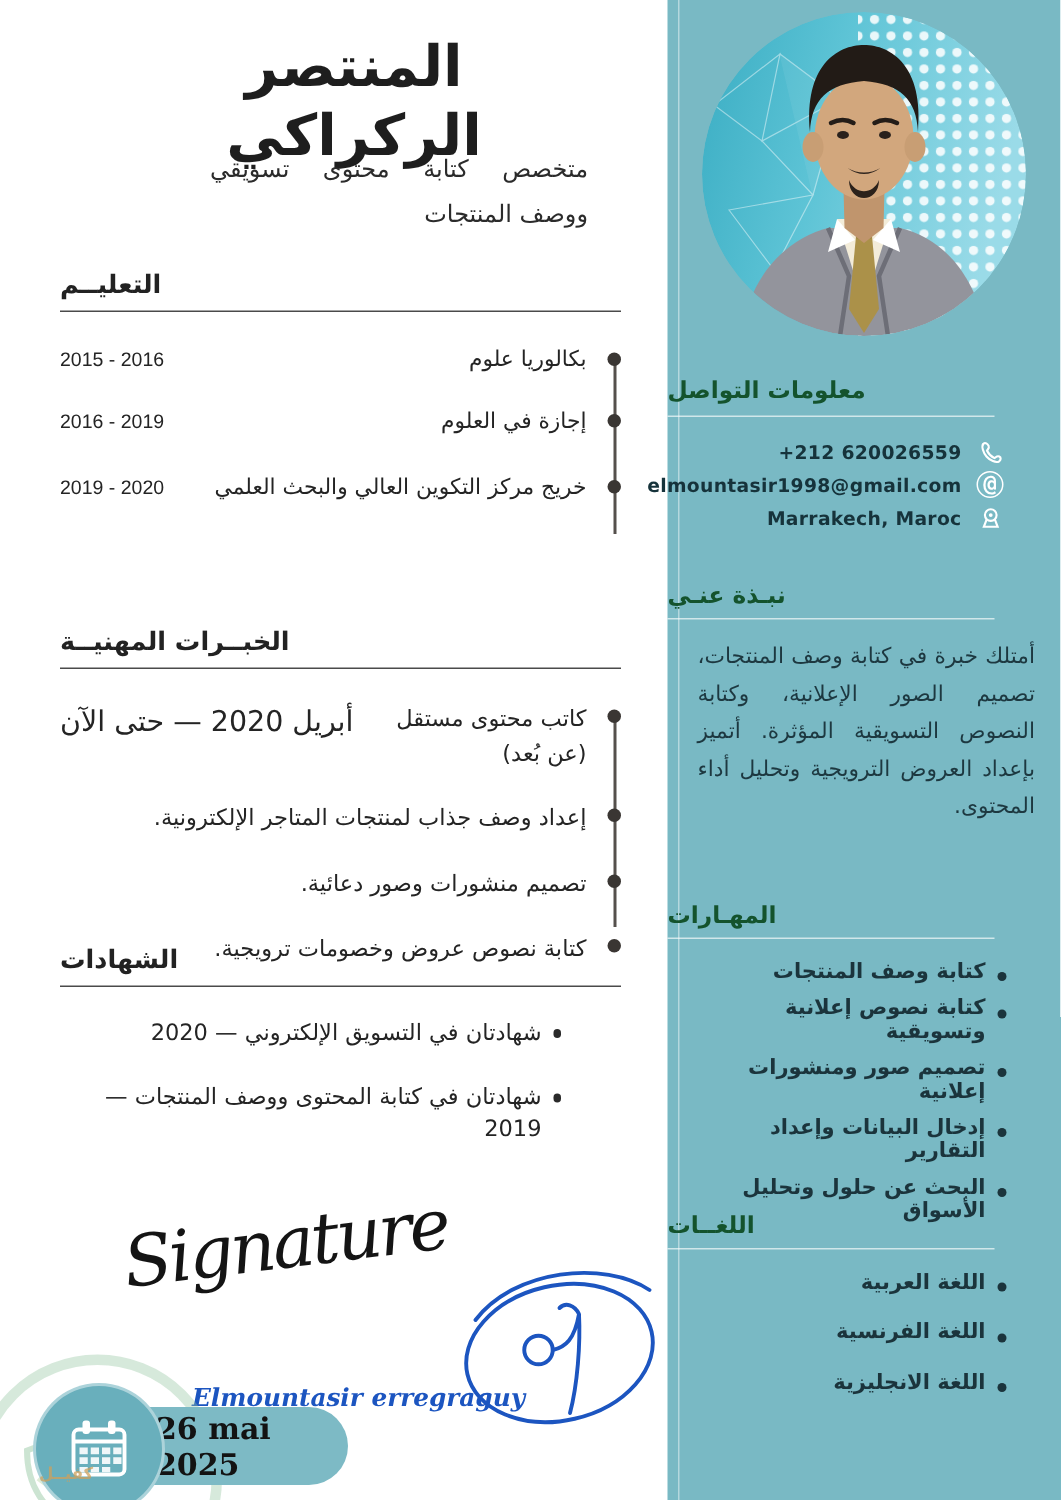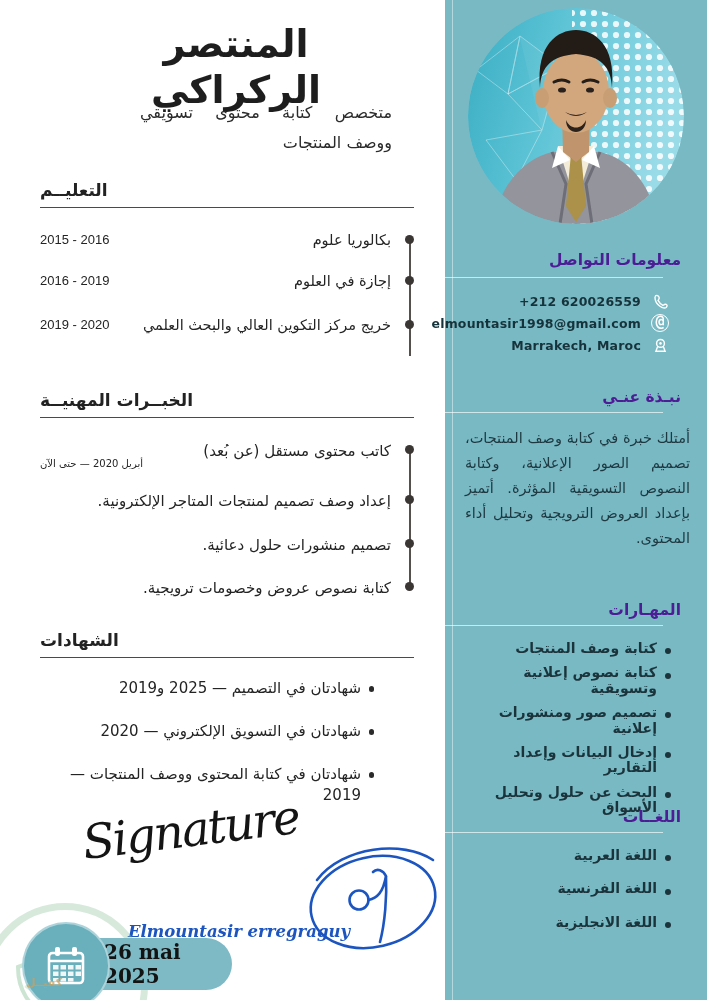--- a/index.html
+++ b/index.html
@@ -6,21 +6,21 @@
   body{
     width:707px;height:1000px;position:relative;background:#ffffff;
     font-family:"DejaVu Sans","Liberation Sans",sans-serif;
     overflow:hidden;color:#262626;
   }
   
   .sidebar{position:absolute;top:0;right:0;width:262px;height:1000px;background:#79b9c4;}
   .sidebar-edge{position:absolute;left:7px;top:0;width:1px;height:100%;background:rgba(255,255,255,.45);}
   .photo-wrap{position:absolute;top:8px;left:23px;width:216px;height:216px;border-radius:50%;overflow:hidden;}
   .s-sec{position:absolute;left:0;width:262px;}
-  .s-head{direction:rtl;text-align:right;padding-right:26px;font-size:15.5px;font-weight:bold;color:#4c1d95;}
+  .s-head{direction:rtl;text-align:left;padding-right:26px;font-size:15.5px;font-weight:bold;color:#14532d;}
   .s-divider{height:1px;background:rgba(255,255,255,.65);margin:8px 44px 0 0;}
   .contact-rows{margin-top:12px;}
   .contact-row{display:flex;justify-content:flex-end;align-items:center;gap:10px;padding-right:38px;height:22px;}
   .contact-text{font-size:12.5px;font-weight:bold;color:#16333b;letter-spacing:.2px;}
   .c-icon{width:18px;height:18px;display:inline-flex;align-items:center;justify-content:center;color:#fff;}
   .c-icon svg{width:17px;height:17px;}
   .at-glyph{font-size:15px;font-weight:bold;color:#fff;border:1.4px solid #fff;border-radius:50%;width:16px;height:16px;line-height:15px;text-align:center;font-family:"DejaVu Sans Mono",monospace;}
   .about-text{direction:rtl;text-align:justify;margin:13px 17px 0 20px;font-size:14.5px;line-height:1.73;color:#1d3840;}
   .s-list{margin:15px 36px 0 14px;direction:rtl;padding:0;list-style:none;}
   .s-list li{position:relative;padding-right:14px;font-size:14px;font-weight:bold;color:#1b343c;}
@@ -37,21 +37,21 @@
   .m-sec{position:absolute;left:40px;width:374px;}
   .m-head{direction:rtl;text-align:left;font-size:17px;font-weight:bold;color:#222;
           padding-bottom:7px;border-bottom:1.2px solid #4a4a4a;}
   .rows{position:relative;direction:rtl;margin-top:22px;}
   .tline{position:absolute;right:3.5px;top:8px;width:1.5px;background:#55504c;}
   .row{display:flex;align-items:flex-start;}
   .dot{flex:0 0 9px;width:9px;height:9px;border-radius:50%;background:#3a3633;margin-left:14px;margin-top:5px;position:relative;z-index:1;}
   .row-title{flex:1;font-size:14.5px;font-weight:normal;color:#242424;line-height:1.5;}
   .row-text{flex:1;font-size:15px;color:#242424;line-height:1.5;}
   .row-date{direction:ltr;font-family:"Liberation Sans",sans-serif;font-size:13px;color:#242424;white-space:nowrap;margin-top:2px;}
-  .row-date-ar{direction:rtl;font-size:10px;color:#242424;white-space:nowrap;margin-top:18px;font-family:"DejaVu Sans",sans-serif;text-align:center;}
+  .row-date-ar{direction:rtl;font-size:19px;color:#242424;white-space:nowrap;margin-top:2px;font-family:"DejaVu Sans",sans-serif;text-align:center;}
   .edu-row{margin-bottom:19px;}
   .exp-row{margin-bottom:21px;}
   .cert-list{margin:20px 40px 0 0;padding:0;list-style:none;direction:rtl;}
   .cert-list li{position:relative;padding-right:13px;font-size:15px;color:#242424;margin-bottom:22px;line-height:1.4;}
   .cert-list li::before{content:"";position:absolute;right:0;top:.55em;width:5.5px;height:5.5px;border-radius:50%;background:#2a2a2a;}
   
   .sig-script{position:absolute;top:802px;left:82px;font-family:"DejaVu Serif","Liberation Serif",serif;
               font-style:italic;font-size:47px;color:#141414;transform:rotate(-7deg);letter-spacing:-2px;}
   .sig-name{position:absolute;top:922px;left:128px;font-family:"DejaVu Serif","Liberation Serif",serif;
             font-style:italic;font-weight:bold;font-size:16.5px;color:#1c55c0;}
@@ -93,48 +93,47 @@
         <span class="row-date">2016 - 2019</span>
       </div>
       <div class="row edu-row">
         <span class="dot"></span>
         <span class="row-title">خريج مركز التكوين العالي والبحث العلمي</span>
         <span class="row-date">2019 - 2020</span>
       </div>
     </div>
   </div>
 
-  <div class="m-sec" style="top:390px;">
+  <div class="m-sec" style="top:418px;">
     <div class="m-head">الخبــرات المهنيــة</div>
     <div class="rows">
       <div class="tline" style="height:142px;"></div>
       <div class="row exp-row">
         <span class="dot"></span>
         <span class="row-title" style="font-size:15px;">كاتب محتوى مستقل (عن بُعد)</span>
         <span class="row-date-ar">أبريل 2020 — حتى الآن</span>
       </div>
       <div class="row exp-row">
         <span class="dot"></span>
-        <span class="row-text">إعداد وصف تصميم لمنتجات المتاجر الإلكترونية.</span>
-      </div>
-      <div class="row exp-row">
-        <span class="dot"></span>
-        <span class="row-text">تصميم منشورات حلول دعائية.</span>
+        <span class="row-text">إعداد وصف جذاب لمنتجات المتاجر الإلكترونية.</span>
+      </div>
+      <div class="row exp-row">
+        <span class="dot"></span>
+        <span class="row-text">تصميم منشورات وصور دعائية.</span>
       </div>
       <div class="row exp-row">
         <span class="dot"></span>
         <span class="row-text">كتابة نصوص عروض وخصومات ترويجية.</span>
       </div>
     </div>
   </div>
 
   <div class="m-sec" style="top:630px;">
     <div class="m-head">الشهادات</div>
     <ul class="cert-list">
-      <li>شهادتان في التصميم — 2025 و2019</li>
       <li>شهادتان في التسويق الإلكتروني — 2020</li>
       <li>شهادتان في كتابة المحتوى ووصف المنتجات — 2019</li>
     </ul>
   </div>
 
   <div class="sig-script">Signature</div>
   <div class="sig-name">Elmountasir erregraguy</div>
   <svg class="sig-mark" viewBox="0 0 140 118">
     <g fill="none" stroke="#1c55c0" stroke-width="2.6" stroke-linecap="round">
       <ellipse cx="70" cy="64" rx="63" ry="45" transform="rotate(-13 70 64)"></ellipse>

